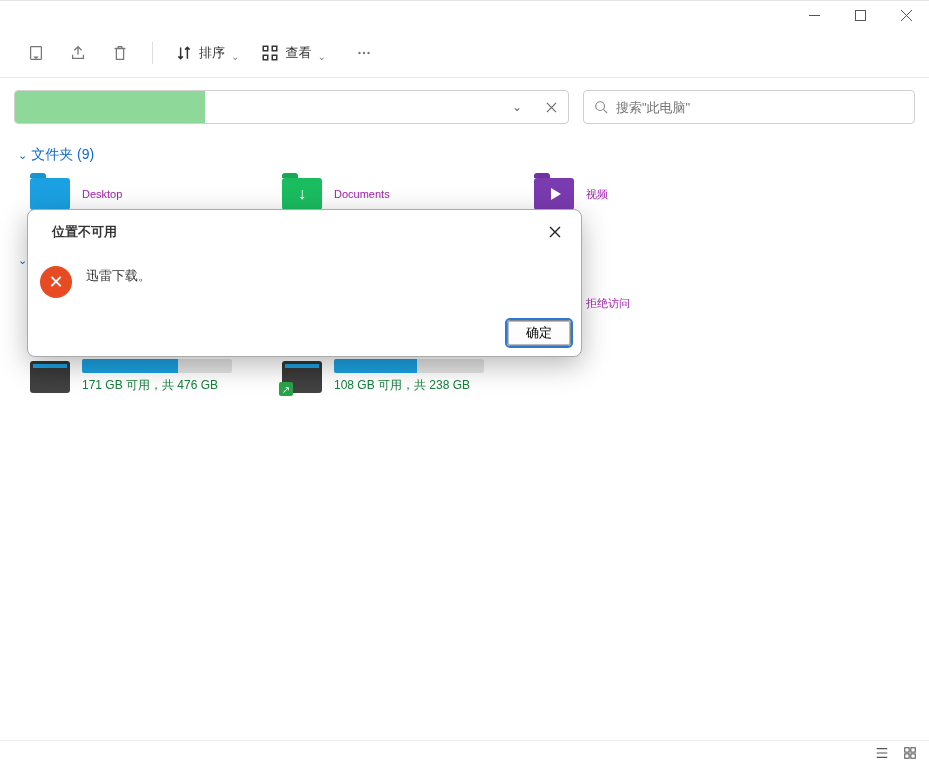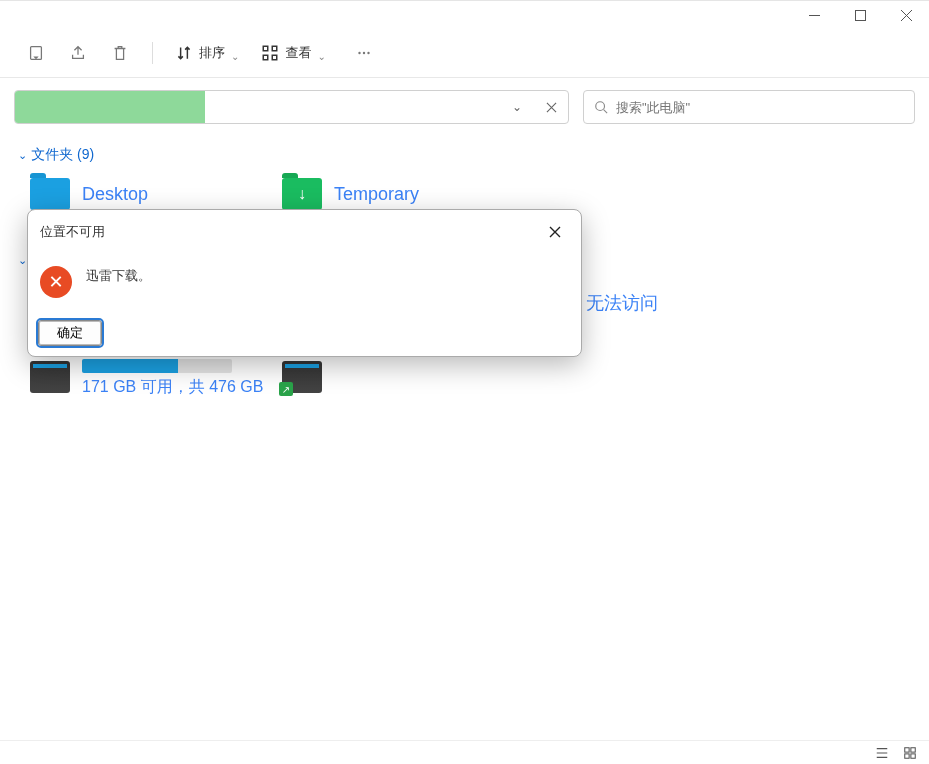--- a/index.html
+++ b/index.html
@@ -29,21 +29,21 @@
 .searchbar { flex: 1; height: 34px; border: 1px solid #d0d0d0; border-radius: 4px; display: flex; align-items: center; padding: 0 10px; gap: 8px; color: #888; }
 .searchbar input { border: none; outline: none; flex: 1; font-size: 13px; }
 
 
 .content { padding: 6px 16px 0 16px; }
 .section-hdr { display: flex; align-items: center; gap: 4px; color: #1068cf; font-size: 14px; padding: 4px 0 10px 2px; cursor: default; }
 .section-hdr .chev { font-size: 11px; }
 
 .grid { display: flex; flex-wrap: wrap; }
 .item { width: 252px; display: flex; align-items: center; gap: 12px; padding: 4px 0 12px 14px; }
-.item .label { font-size: 18px; color: #3b82f6; }
+.item .label { font-size: 11px; color: #a21caf; }
 
 .fico { width: 40px; height: 32px; border-radius: 3px; position: relative; flex: none; }
 .fico.blue { background: #1ba0e1; }
 .fico.blue::before { content:""; position:absolute; top:-5px; left:0; width:16px; height:5px; background:#1795d3; border-radius:3px 3px 0 0; }
 .fico.green { background: #1abc60; }
 .fico.green::before { content:""; position:absolute; top:-5px; left:0; width:16px; height:5px; background:#17a854; border-radius:3px 3px 0 0; }
 .fico.green::after { content:"↓"; position:absolute; inset:0; display:flex; align-items:center; justify-content:center; color:#fff; font-weight:bold; font-size:16px; }
 .fico.purple { background: #7a3ab0; display:flex; align-items:center; justify-content:center; }
 .fico.purple::before { content:""; position:absolute; top:-5px; left:0; width:16px; height:5px; background:#6e33a0; border-radius:3px 3px 0 0; }
 .fico.purple .play { width:0; height:0; border-left:10px solid #fff; border-top:6px solid transparent; border-bottom:6px solid transparent; margin-left:3px; }
@@ -55,30 +55,30 @@
 .fico.bluep .glyph { color:#fff; font-size:14px; font-weight:bold; }
 
 .drives { display: flex; gap: 0; padding-left: 14px; }
 .drive { width: 252px; display: flex; gap: 12px; align-items: flex-start; }
 .dico { width: 40px; height: 32px; background: linear-gradient(#333,#444); border-radius: 3px; position: relative; flex: none; margin-top: 2px; }
 .dico::before { content:""; position:absolute; left:3px; right:3px; top:3px; height:4px; background:#1ba0e1; }
 .dico .share { position:absolute; bottom:-3px; left:-3px; width:14px; height:14px; background:#2aa34a; border-radius:2px; display:flex; align-items:center; justify-content:center; color:#fff; font-size:10px; }
 .drive-info { flex: 1; }
 .bar { width: 150px; height: 14px; background:#e4e4e4; border-radius:2px; overflow:hidden; margin-bottom:4px; }
 .bar-fill { height:100%; background:#1ba0e1; }
-.drive-sub { font-size:16px; color:#3b82f6; }
+.drive-sub { font-size:12px; color:#15803d; }
 
 
 .dialog { position:absolute; left:27px; top:208px; width:555px; background:#fff; border:1px solid #aaa; border-radius:8px; box-shadow:0 8px 28px rgba(0,0,0,0.28); z-index:100; }
-.dlg-title { display:flex; justify-content:space-between; align-items:center; padding:8px 12px 8px 12px; font-size:13px; }
+.dlg-title { display:flex; justify-content:space-between; align-items:center; padding:8px 12px 8px 24px; font-size:13px;font-weight:bold; }
 .dlg-close { width:28px; height:28px; display:flex; align-items:center; justify-content:center; font-size:16px; border-radius:4px; }
 .dlg-body { display:flex; padding:10px 16px 16px 12px; gap:14px; align-items:flex-start; }
 .dlg-icon { width:32px; height:32px; border-radius:50%; background:#e84b24; display:flex; align-items:center; justify-content:center; color:#fff; font-size:18px; flex:none; margin-top:2px; }
 .dlg-text { font-size:13px; line-height:1.9; }
-.dlg-footer { display:flex; justify-content:flex-start; padding:6px 10px 10px 10px; }
+.dlg-footer { display:flex; justify-content:flex-end; padding:6px 10px 10px 10px; }
 .dlg-btn { min-width:64px; padding:3px 14px; font-size:13px; background:#fdfdfd; border:1px solid #888; border-radius:3px; box-shadow: inset 0 0 0 1px #bbb; outline: 2px solid #2a7ad4; outline-offset: 0; }
 
 
 .status { position:absolute; bottom:0; left:0; right:0; height:24px; border-top:1px solid #eee; display:flex; justify-content:flex-end; align-items:center; padding:0 8px; gap:6px; }
 .status .vbtn { width:22px; height:18px; display:flex; align-items:center; justify-content:center; color:#555; border-radius:2px; }
 </style>
 </head>
 <body>
 
 <div class="titlebar">
@@ -173,58 +173,70 @@
     <span class="chev">⌄</span>
     <span>文件夹 (9)</span>
   </div>
   <div class="grid">
     <div class="item">
       <div class="fico blue"></div>
       <div class="label">Desktop</div>
     </div>
     <div class="item">
       <div class="fico green"></div>
-      <div class="label">Temporary</div>
+      <div class="label">Documents</div>
+    </div>
+    <div class="item">
+      <div class="fico purple">
+          <div class="play"></div>
+        </div>
+      <div class="label">视频</div>
     </div>
 
     <div class="item" style="visibility:hidden;"></div>
     <div class="item" style="visibility:hidden;"></div>
 
   </div>
 
   <div class="section-hdr" style="margin-top:12px;">
     <span class="chev">⌄</span>
     <span></span>
   </div>
 
   <div class="grid" style="margin-top:6px;">
     <div class="item" style="visibility:hidden;"></div>
     <div class="item" style="visibility:hidden;"></div>
     <div class="item">
       <div class="fico bluep">
           <span class="glyph">↓</span>
         </div>
-      <div class="label">无法访问</div>
+      <div class="label">拒绝访问</div>
     </div>
   </div>
 
   <div class="drives" style="margin-top:28px;">
     <div class="drive">
       <div class="dico"></div>
       <div class="drive-info">
         <div class="bar">
             <div class="bar-fill" style="width:64%"></div>
           </div>
         <div class="drive-sub">171 GB 可用，共 476 GB</div>
       </div>
     </div>
     <div class="drive">
       <div class="dico">
           <div class="share">↗</div>
         </div>
+      <div class="drive-info">
+        <div class="bar">
+            <div class="bar-fill" style="width:55%"></div>
+          </div>
+        <div class="drive-sub">108 GB 可用，共 238 GB</div>
+      </div>
     </div>
   </div>
 </div>
 
 <div class="dialog">
   <div class="dlg-title">
     <span>位置不可用</span>
     <div class="dlg-close">
       <svg viewBox="0 0 12 12" width="12" height="12">
           <path d="M1 1 L11 11 M11 1 L1 11" stroke="#222" stroke-width="1.4"></path>

